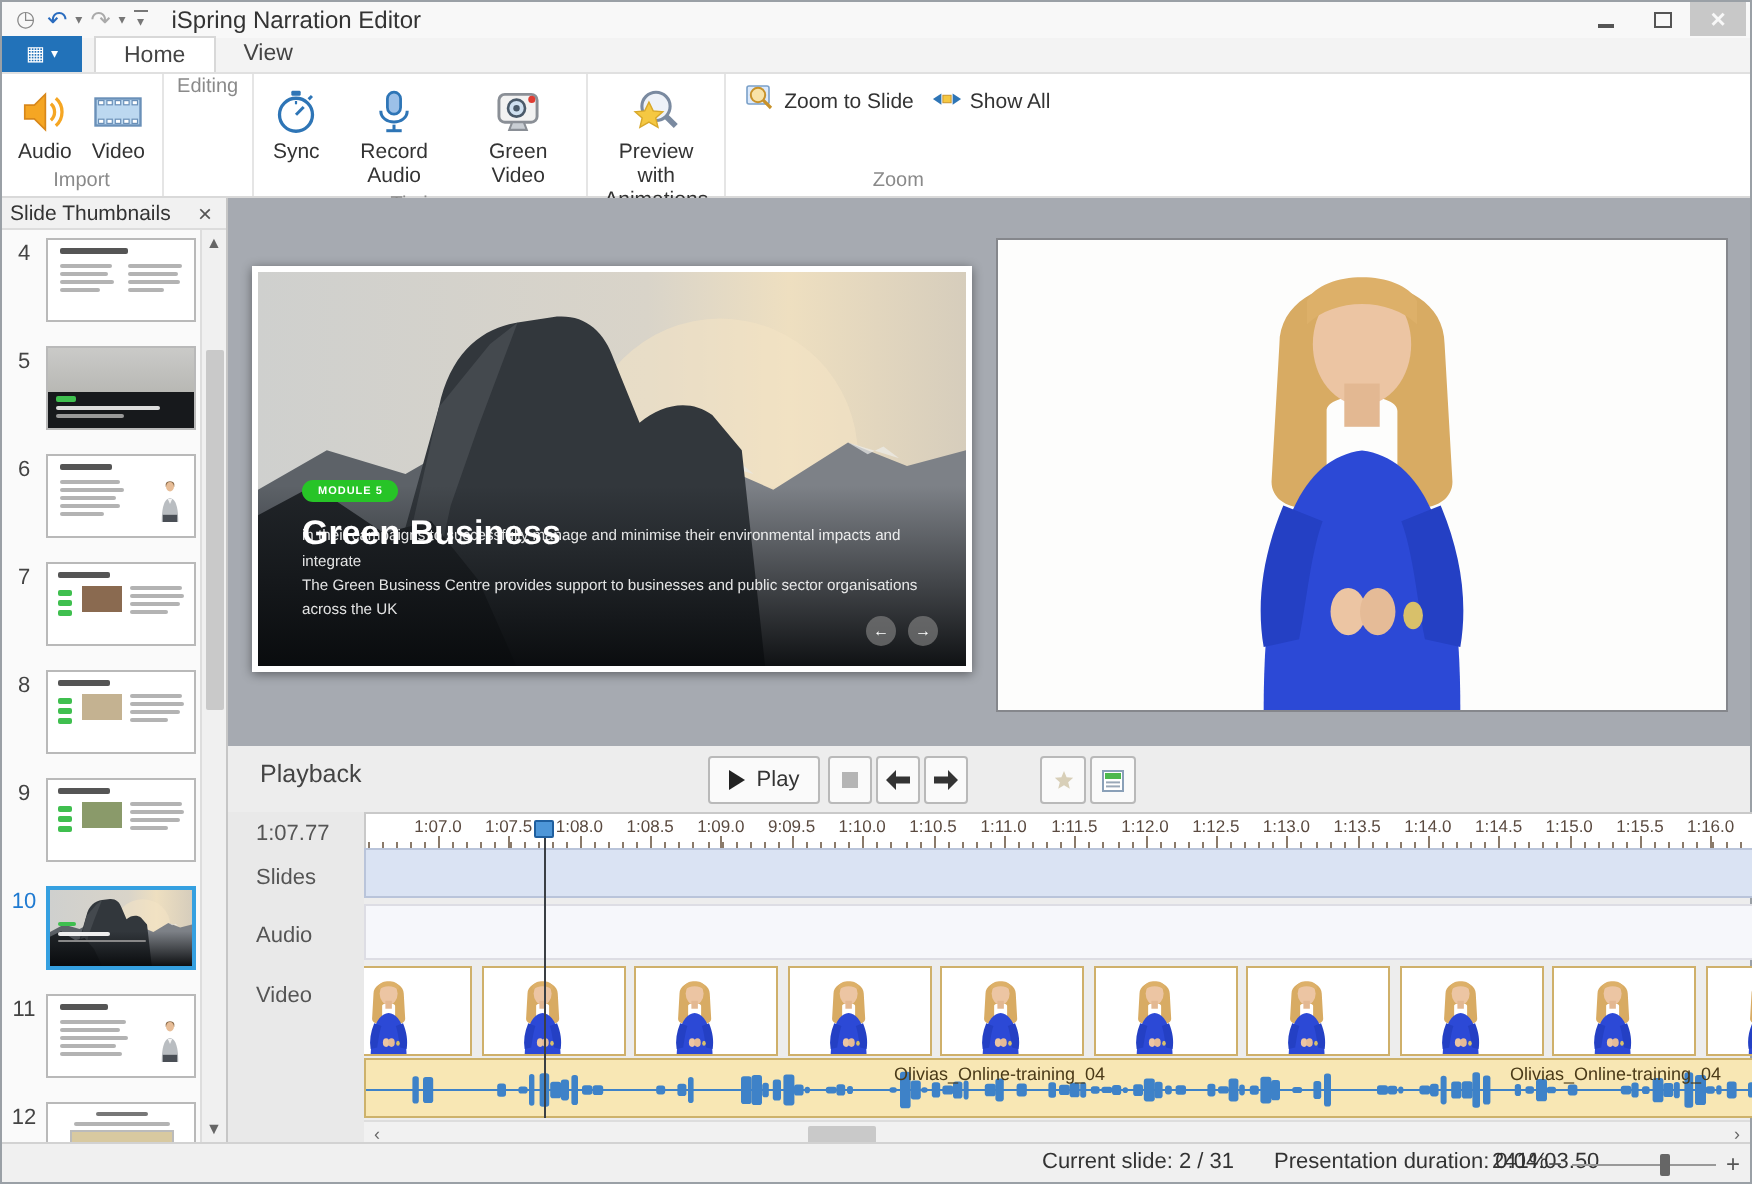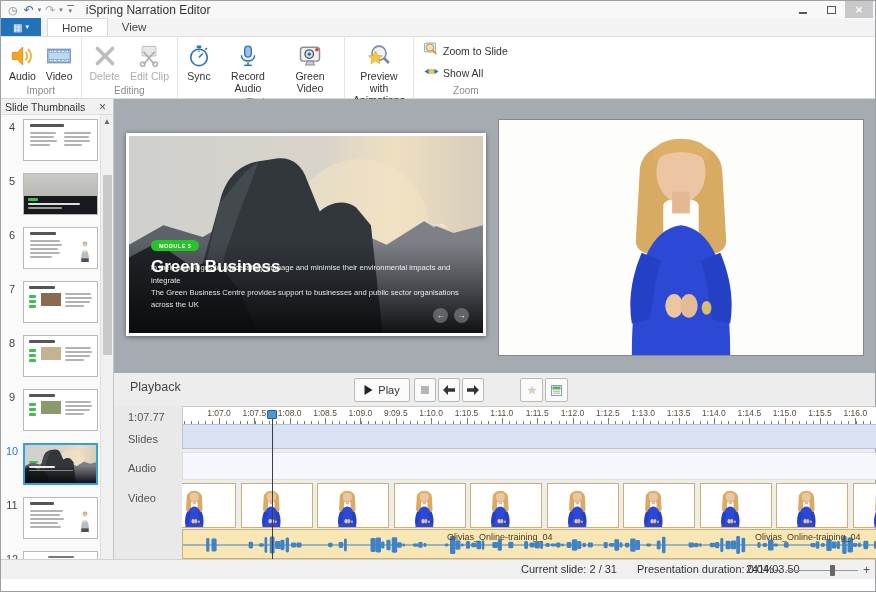--- a/index.html
+++ b/index.html
@@ -33,21 +33,21 @@
   
   .ribbon { position:absolute; top:36px; left:0; right:0; height:62px; background:#fff; border-bottom:1px solid #d9d9d9; display:flex; }
   .rgroup { display:flex; flex-direction:column; border-right:1px solid #e5e5e5; padding:0 3px; }
   .rbuttons { flex:1; display:flex; align-items:flex-start; justify-content:center; padding-top:3px; }
   .rlabel { text-align:center; font-size:10px; color:#8a8a8a; padding:1px 4px 2px; }
   .rbtn { display:flex; flex-direction:column; align-items:center; padding:2px 4px 1px; cursor:pointer; border:1px solid transparent; border-radius:2px; }
   .rbtn .ric { width:26px; height:26px; display:flex; align-items:center; justify-content:center; }
   .rbtn .rtx { font-size:10.5px; color:#333; text-align:center; line-height:1.15; margin-top:1px; max-width:52px; }
   .rbtn.disabled { pointer-events:none; }
   .rbtn.disabled .rtx { color:#adadad; }
-  .smallbtns { display:flex; flex-direction:column; justify-content:center; gap:3px; padding:4px 4px 0; }
+  .smallbtns { display:flex; justify-content:center; gap:3px; padding:4px 4px 0; }
   .sbtn { display:flex; align-items:center; gap:4px; font-size:10.5px; color:#333; cursor:pointer; padding:1px 3px; border-radius:2px; }
 
   
   .main { position:absolute; top:98px; left:0; right:0; bottom:20px; display:flex; }
 
   
   .sidebar { position:relative; width:113px; background:#fafafa; border-right:1px solid #c6c6c6; }
   .sb-header { height:16px; background:#f1f1f1; border-bottom:1px solid #dcdcdc; display:flex; align-items:center; font-size:10.5px; color:#333; padding:0 4px; }
   .sb-header .ttl { flex:1; }
   .sb-close { color:#555; font-size:12px; cursor:pointer; padding:0 3px; }
@@ -95,21 +95,21 @@
   .cell { position:absolute; top:0; width:72px; height:45px; background:#fff; border:1px solid #cfb06a; display:flex; align-items:flex-end; justify-content:center; overflow:hidden; }
   .audioband { position:absolute; left:0; top:123px; width:695px; height:30px; background:#f8e7b4; border:1px solid #cdb26b; overflow:hidden; }
   .clipname { position:absolute; top:2px; font-size:9px; color:#4a3a18; white-space:nowrap; }
   .ph-line { position:absolute; left:90px; top:8px; width:1px; height:145px; background:#3a3f44; z-index:5; }
   .ph-handle { position:absolute; left:85px; top:4px; width:10px; height:9px; background:#4d96d8; border:1px solid #1f5f9f; border-radius:1px; z-index:6; cursor:pointer; }
   .hscroll { position:absolute; left:68px; top:187px; right:0; height:13px; background:#f1f1f1; border-top:1px solid #ddd; }
   .hs-arrow { position:absolute; top:0; width:13px; height:13px; text-align:center; line-height:12px; font-size:9px; color:#666; cursor:pointer; }
   .hs-thumb { position:absolute; left:222px; top:1.5px; width:34px; height:10px; background:#c9c9c9; border-radius:1px; cursor:pointer; }
 
   
-  .statusbar { position:absolute; left:0; right:0; bottom:12px; height:20px; background:#f0f0f0; border-top:1px solid #d2d2d2; font-size:11px; color:#333; }
+  .statusbar { position:absolute; left:0; right:0; bottom:0; height:20px; background:#f0f0f0; border-top:1px solid #d2d2d2; font-size:11px; color:#333; }
   .st { position:absolute; top:3px; }
   .zoomslider { position:absolute; top:0; height:20px; display:flex; align-items:center; gap:5px; left:773px; }
   .zs-track { position:relative; width:72px; height:1px; background:#999; }
   .zs-thumb { position:absolute; left:44px; top:-5px; width:5px; height:11px; background:#666; border-radius:1px; cursor:pointer; }
   .zs-sign { font-size:12px; color:#555; cursor:pointer; line-height:20px; }
 </style>
 </head>
 <body>
 
 <svg width="0" height="0" style="position:absolute">
@@ -223,41 +223,20 @@
                   <rect x="12.7" y="9.4" width="1.8" height="1.4"></rect>
                 </g>
               </svg>
           </span>
           <span class="rtx">Video</span>
         </div>
       </div>
       <div class="rlabel">Import</div>
     </div>
     <div class="rgroup">
-      <div class="rbuttons">
-        <div class="rbtn disabled">
-          <span class="ric">
-            <svg width="22" height="22" viewBox="0 0 16 16">
-                <path d="M2.5,2.5 L13.5,13.5 M13.5,2.5 L2.5,13.5" stroke="#bdbdbd" stroke-width="2.6" stroke-linecap="round"></path>
-              </svg>
-          </span>
-          <span class="rtx">Delete</span>
-        </div>
-        <div class="rbtn disabled">
-          <span class="ric">
-            <svg width="22" height="22" viewBox="0 0 16 16">
-                <rect x="3" y="1" width="10" height="7" rx="1" fill="#e8e8e8" stroke="#c2c2c2" stroke-width="0.8"></rect>
-                <path d="M4,14 L12,5 M12,14 L4,5" stroke="#b0b0b0" stroke-width="1.3"></path>
-                <circle cx="3.5" cy="14" r="1.6" fill="none" stroke="#b0b0b0" stroke-width="1.1"></circle>
-                <circle cx="12.5" cy="14" r="1.6" fill="none" stroke="#b0b0b0" stroke-width="1.1"></circle>
-              </svg>
-          </span>
-          <span class="rtx">Edit Clip</span>
-        </div>
-      </div>
       <div class="rlabel">Editing</div>
     </div>
     <div class="rgroup">
       <div class="rbuttons">
         <div class="rbtn">
           <span class="ric">
             <svg width="22" height="22" viewBox="0 0 16 16">
                 <rect x="6.3" y="0.3" width="3.4" height="1.8" rx="0.5" fill="#2e75b6"></rect>
                 <line x1="12.6" y1="3.4" x2="13.8" y2="2.2" stroke="#2e75b6" stroke-width="1.1"></line>
                 <circle cx="8" cy="9" r="6" fill="#fff" stroke="#2e75b6" stroke-width="1.2"></circle>

